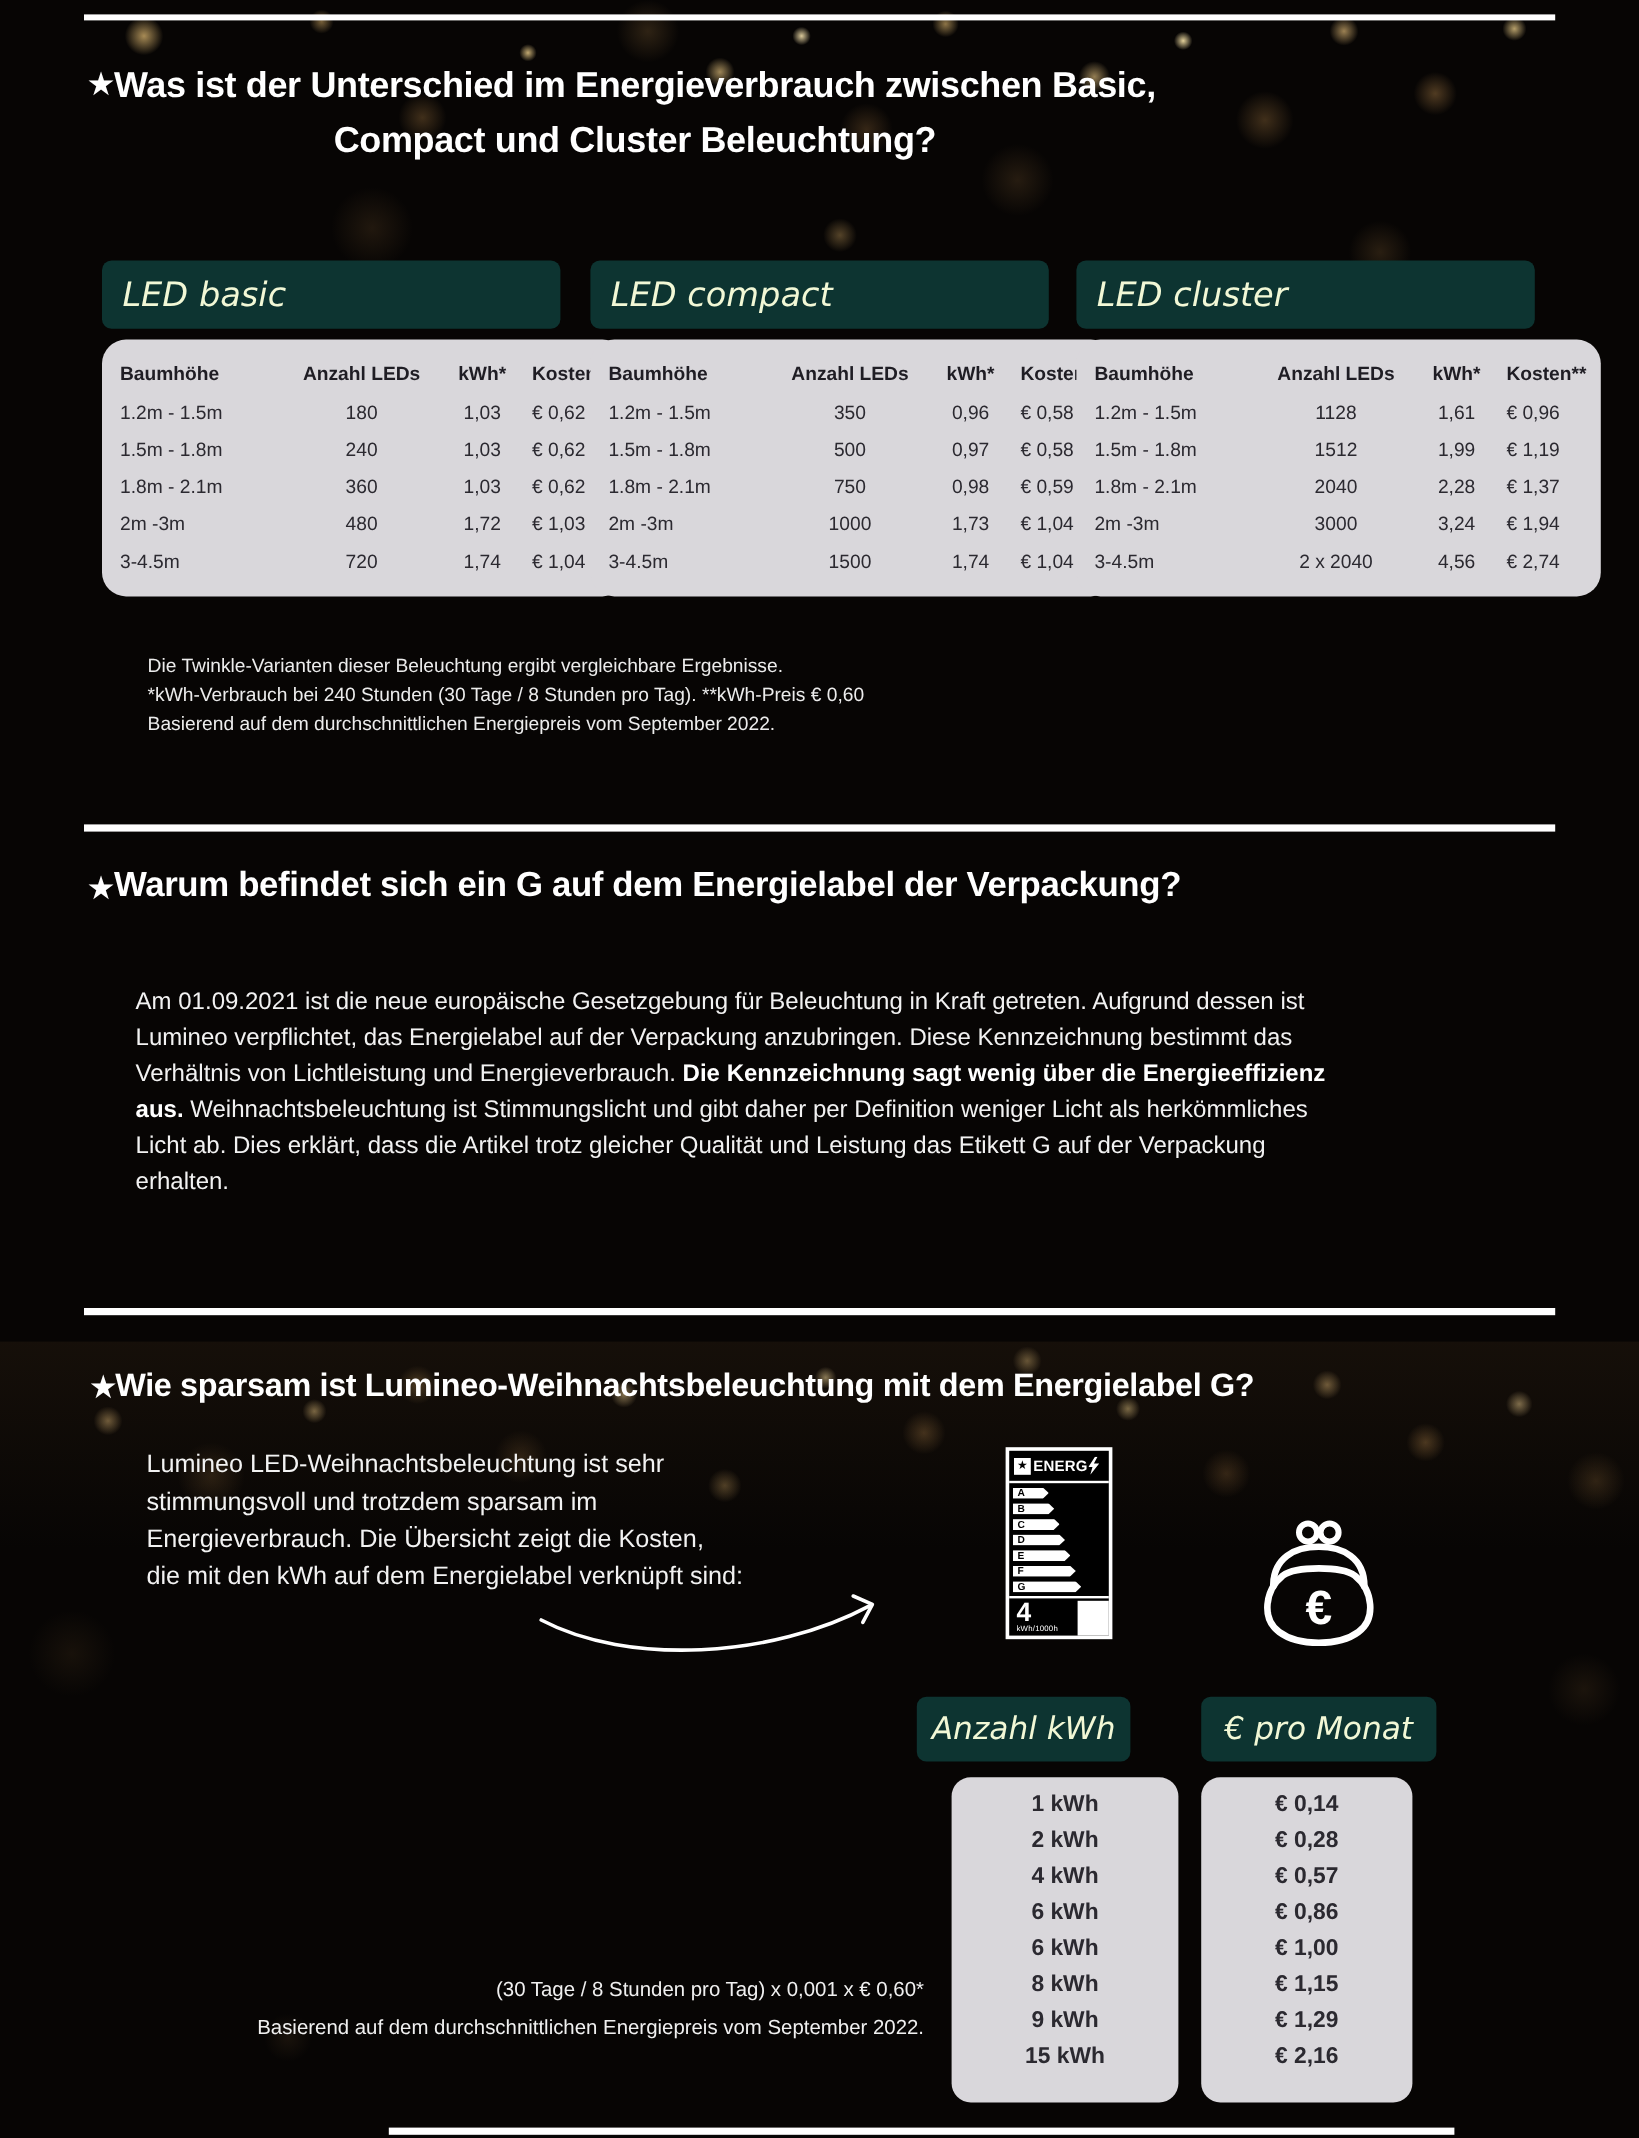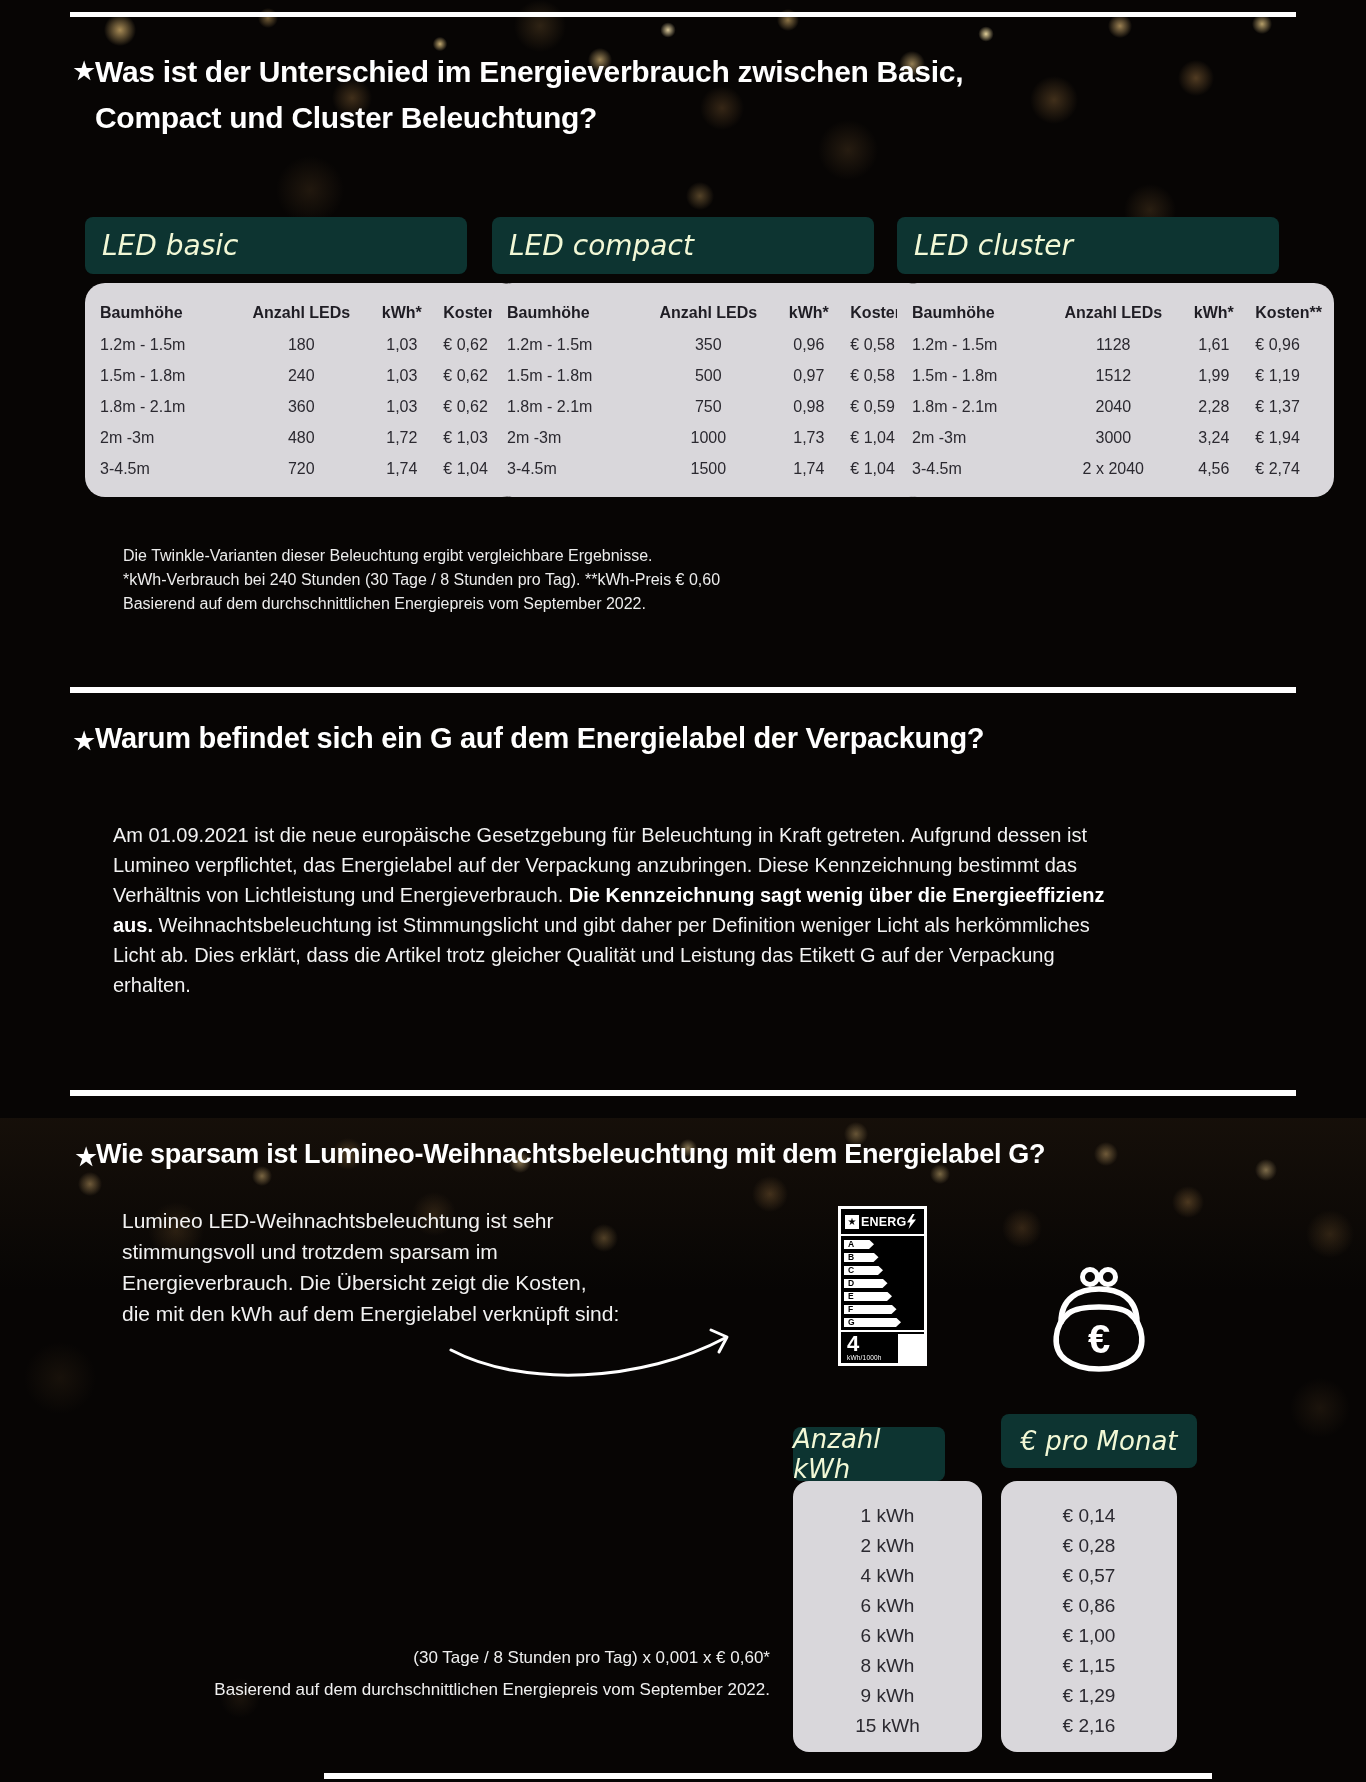--- a/index.html
+++ b/index.html
@@ -56,21 +56,21 @@
       radial-gradient(circle 11px at 1266px 52px, rgba(245,215,150,.62) 0%, rgba(245,215,150,0) 100%),
       radial-gradient(circle 24px at 1330px 116px, rgba(125,92,50,.35) 0%, rgba(125,92,50,0) 100%),
       radial-gradient(circle 36px at 60px 260px, rgba(90,65,35,.20) 0%, rgba(90,65,35,0) 100%),
       radial-gradient(circle 30px at 1320px 290px, rgba(100,72,40,.22) 0%, rgba(100,72,40,0) 100%),
       radial-gradient(circle 20px at 240px 580px, rgba(110,80,45,.18) 0%, rgba(110,80,45,0) 100%),
       radial-gradient(circle 26px at 1100px 520px, rgba(105,78,42,.18) 0%, rgba(105,78,42,0) 100%);
   }
   
   .divider{position:absolute; left:70px; width:1226px; height:5px; background:#ffffff;}
   .star{position:absolute; color:#ffffff; font-size:27px; line-height:27px; font-family:"DejaVu Sans",sans-serif;}
-  .heading{position:absolute; color:#ffffff; font-weight:bold; letter-spacing:-0.3px; white-space:nowrap;}
+  .heading{position:absolute; color:#ffffff; font-weight:bold; letter-spacing:-0.3px; white-space:nowrap;text-align:center;}
   .h1{left:95px; top:49px; font-size:30px; line-height:46px;}
   .h2{left:95px; top:722px; font-size:29px;}
   .h3{left:96px; top:1139px; font-size:27px;}
   
   .teal-title{
     position:absolute; top:217px; height:57px; width:382px; box-sizing:border-box;
     background:#0d3431; border-radius:8px;
     color:#f2f8d6; font-style:italic; font-size:28px; line-height:57px; padding-left:17px;
     font-family:"DejaVu Sans",sans-serif;
   }
@@ -108,21 +108,21 @@
   .eunit{position:absolute; left:6px; top:22px; color:#fff; font-size:6.5px; letter-spacing:.2px;}
   .ebox{position:absolute; right:0; bottom:0; width:26px; height:29px; background:#fff;}
   
   .ktitle{
     position:absolute; top:1414px; height:54px; box-sizing:border-box;
     background:#0d3431; border-radius:8px; color:#f2f8d6; font-style:italic; font-size:26px;
     display:flex; align-items:center; justify-content:center;
     font-family:"DejaVu Sans",sans-serif;
   }
   .klist{position:absolute; top:1481px; height:271px; box-sizing:border-box; border-radius:16px;
-         background:#d9d7db; text-align:center; padding-top:20px; font-size:19px; color:#2b2930;}
+         background:#d9d7db; text-align:center; padding-top:8px; font-size:19px; color:#2b2930;font-weight:bold;}
   .krow{height:30px; line-height:30px;}
   .svgicon{position:absolute;}
 </style>
 </head>
 <body>
 
 <div id="page">
   <div class="bg1"></div>
   <div class="bg3"></div>
 
@@ -291,21 +291,21 @@
   </div>
 
   <svg class="svgicon" style="left:1048px; top:1262px;" width="102" height="110" viewBox="0 0 102 110">
     <circle cx="42" cy="15" r="7.5" stroke="#ffffff" stroke-width="5" fill="none"></circle>
     <circle cx="60" cy="15" r="7.5" stroke="#ffffff" stroke-width="5" fill="none"></circle>
     <path d="M 13,60 C 13,36 31,27 51,27 C 71,27 89,36 89,60" stroke="#ffffff" stroke-width="5.5" fill="none" stroke-linecap="round"></path>
     <path d="M 21,51 C 6,63 3,87 18,98 C 34,110 68,110 84,98 C 99,87 96,63 81,51 C 70,43 32,43 21,51 Z" stroke="#ffffff" stroke-width="5.5" fill="none" stroke-linejoin="round"></path>
     <text x="51" y="91" text-anchor="middle" fill="#ffffff" font-size="40" font-weight="bold" font-family="Liberation Sans, sans-serif">€</text>
   </svg>
 
-  <div class="ktitle" style="left:793px; width:152px;margin-top:13px;">Anzahl kWh</div>
+  <div class="ktitle" style="left:764px; width:178px;">Anzahl kWh</div>
   <div class="ktitle" style="left:1001px; width:196px;">€ pro Monat</div>
   <div class="klist" style="left:793px; width:189px;">
       <div class="krow">1 kWh</div>
       <div class="krow">2 kWh</div>
       <div class="krow">4 kWh</div>
       <div class="krow">6 kWh</div>
       <div class="krow">6 kWh</div>
       <div class="krow">8 kWh</div>
       <div class="krow">9 kWh</div>
       <div class="krow">15 kWh</div>

